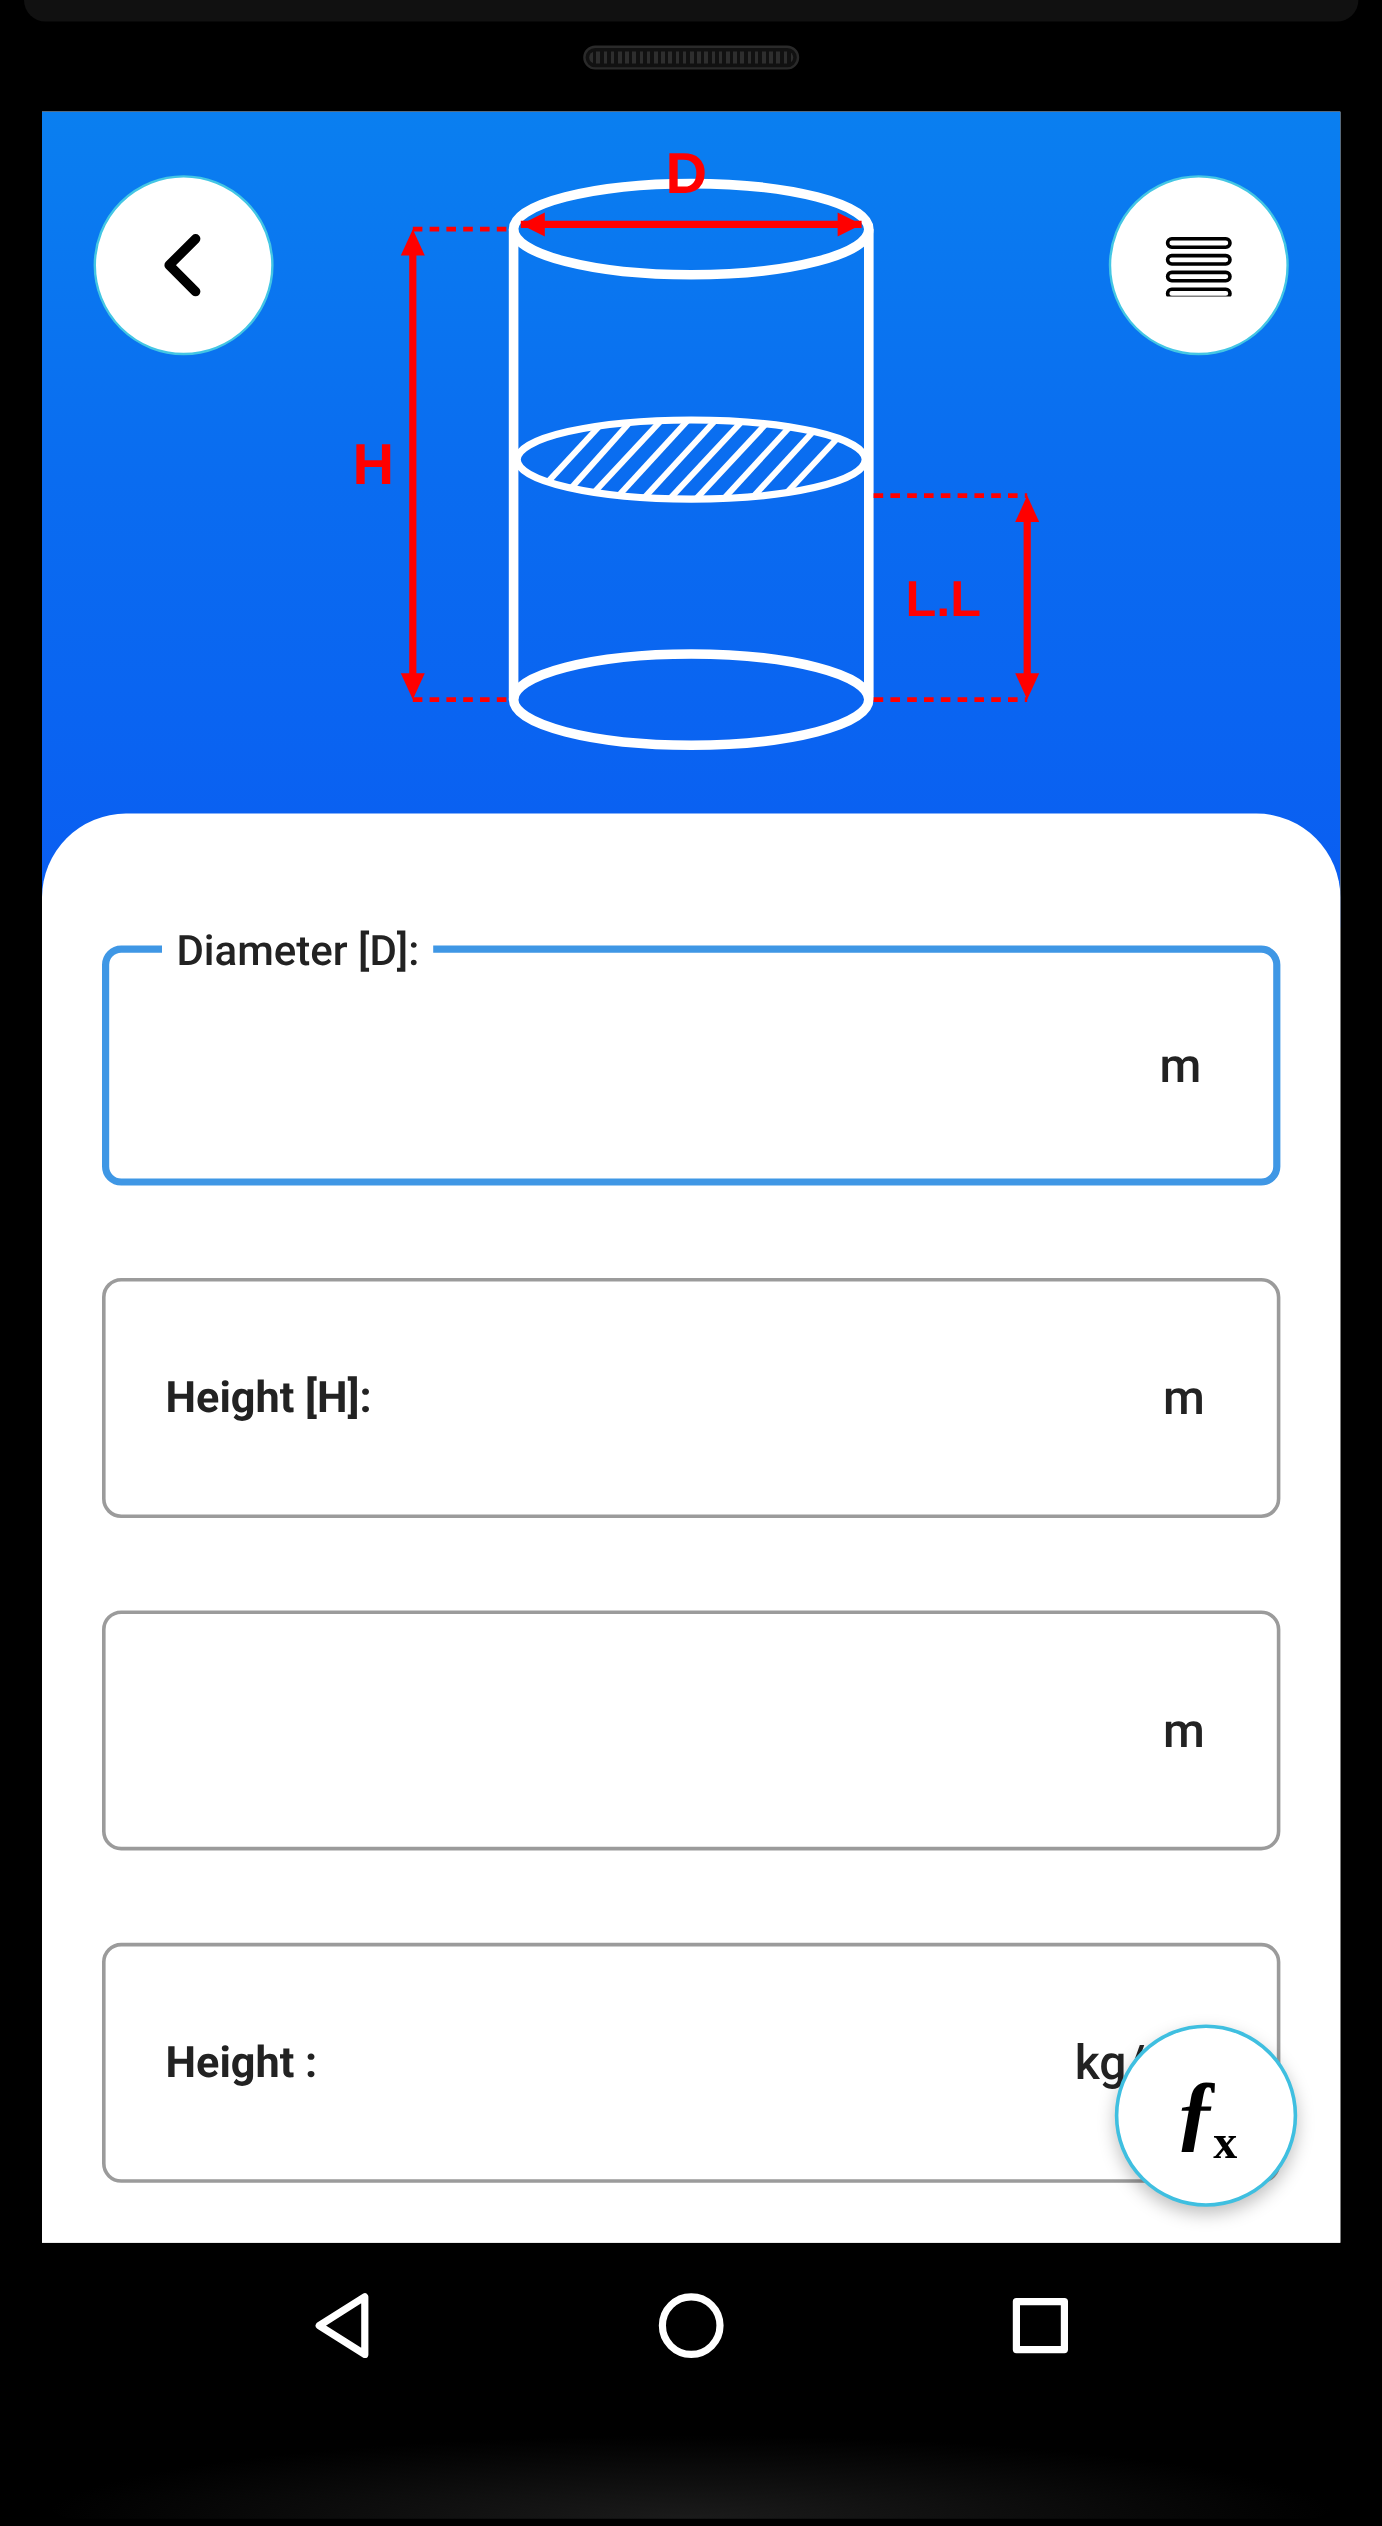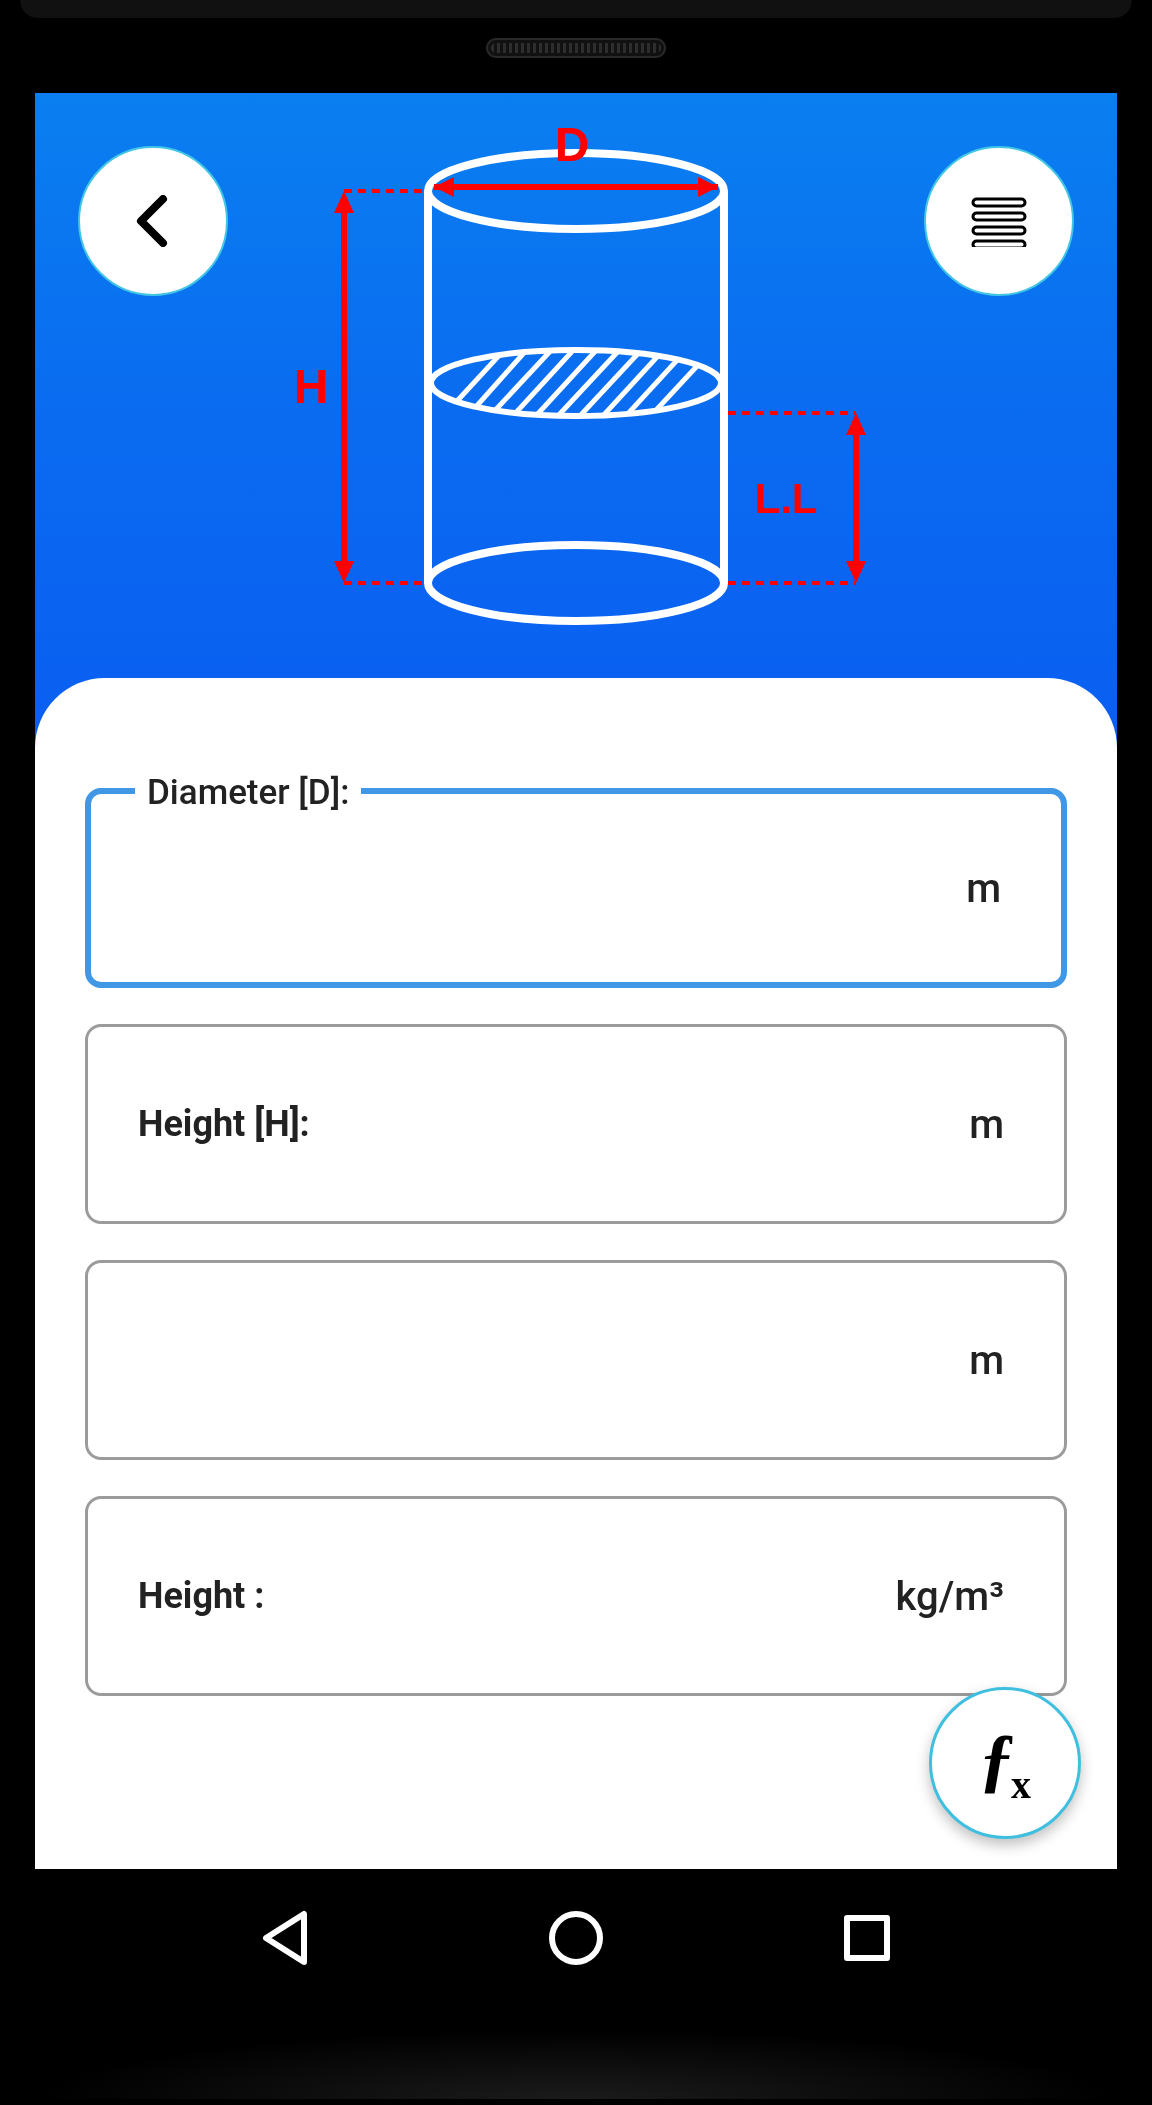--- a/index.html
+++ b/index.html
@@ -54,21 +54,21 @@
 
 .panel{
   position:absolute; top:585px; left:0; right:0; bottom:0;
   background:#fff; border-top-left-radius:70px; border-top-right-radius:70px;
   padding:110px 50px 0 50px;
 }
 
 
 .field{
   position:relative; width:100%; height:200px; border:3px solid #9b9b9b;
-  border-radius:16px; margin-bottom:36px; background:#fff;
+  border-radius:16px; margin-bottom:77px; background:#fff;
 }
 .field.focused{ border:6px solid #3f97e5; }
 .field .legend{
   position:absolute; top:-22px; left:44px; background:#fff;
   padding:0 12px; font-size:35px; font-weight:500; color:#222;
   display:none;
 }
 .field.focused .legend{ display:block; }
 .field .ph{
   position:absolute; left:50px; top:50%; transform:translateY(-50%);

